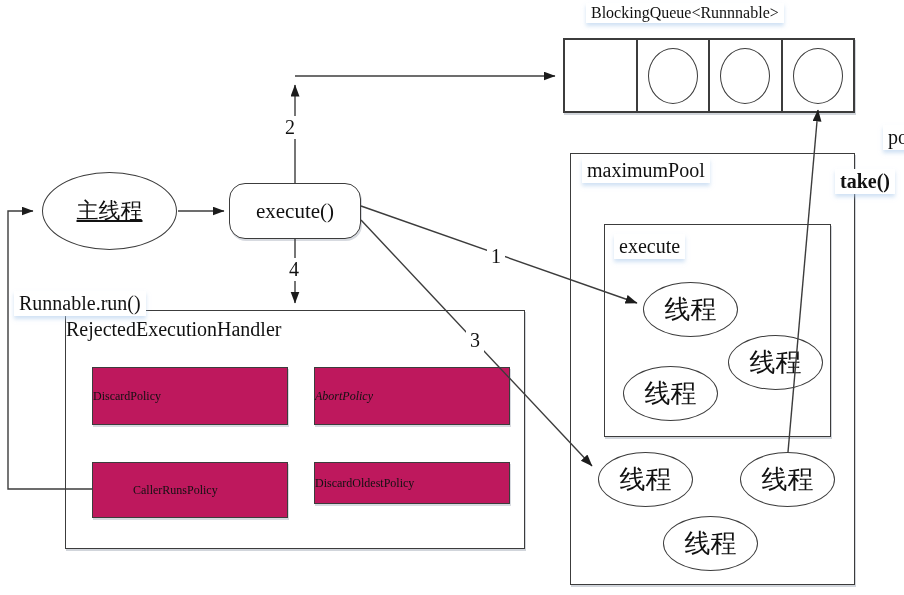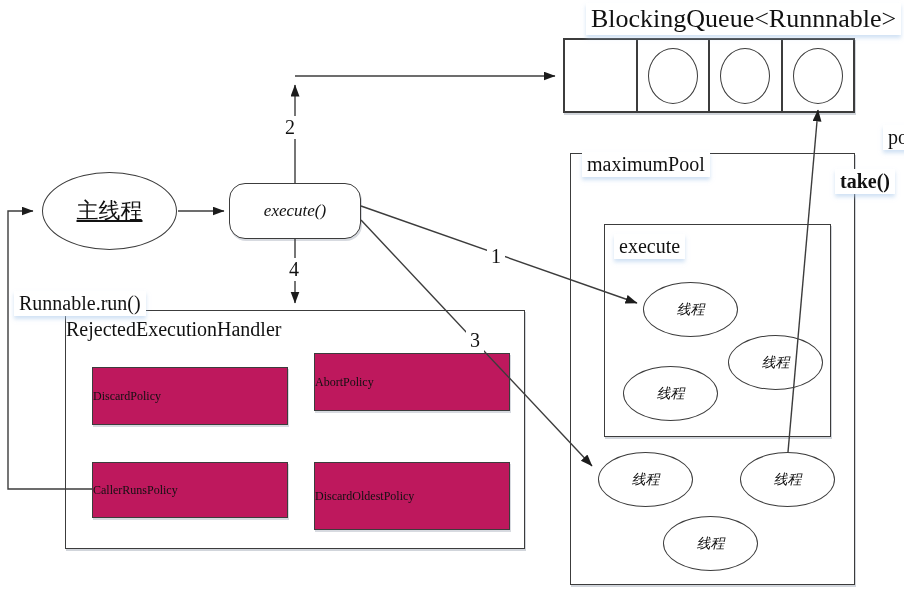--- a/index.html
+++ b/index.html
@@ -44,60 +44,59 @@
     width:50px; height:56px; border:1.5px solid var(--line);
     border-radius:50%; background:#fff; box-sizing:border-box;
   }
   
   .ellipse {
     position:absolute; box-sizing:border-box; background:#fff;
     border:1.5px solid var(--line); border-radius:50%;
     display:flex; align-items:center; justify-content:center; z-index:5;
   }
   .main-thread { left:42px; top:172px; width:135px; height:78px; font-size:22px;text-decoration:underline; }
-  .thread { width:95px; height:55px; font-size:14px;font-style:italic; }
+  .thread { width:95px; height:55px; font-size:26px; }
   .execute {
     position:absolute; left:229px; top:183px; width:132px; height:56px;
     box-sizing:border-box; background:#fff; border:1.5px solid var(--line);
     border-radius:16px; display:flex; align-items:center; justify-content:center;
-    font-size:17px; z-index:5;
+    font-size:21px; z-index:5;
     box-shadow:1px 2px 0 rgba(140,150,165,.35);
-    font-style:italic;
   }
   
   .lbl {
     position:absolute; background:#fff; white-space:nowrap;
     font-size:20px; padding:1px 5px; z-index:30; line-height:1.15;
     box-shadow:0 3px 4px rgba(170,200,235,.55);
   }
   .num { padding:0 4px; box-shadow:none; }
-  .queue-title { font-size:26px; }
+  .queue-title { font-size:16px; }
   
   svg.wires { position:absolute; left:0; top:0; z-index:20; pointer-events:none; }
   svg.wires line, svg.wires polyline { stroke:var(--line); stroke-width:1.4; fill:none; }
 </style>
 </head>
 <body style="background: rgb(255, 255, 255);">
 
 <div class="box pool" style="left:570px; top:153px; width:285px; height:432px;"></div>
 <div class="box pool" style="left:604px; top:224px; width:227px; height:213px;"></div>
 
 <div class="box" style="left:65px; top:310px; width:460px; height:239px;">
   <div class="handler-title">RejectedExecutionHandler</div>
 </div>
 <div class="policy" style="left:92px; top:367px; width:196px; height:58px;">
   <span>DiscardPolicy</span>
 </div>
-<div class="policy" style="left:314px; top:353px; width:196px; height:58px;">
+<div class="policy" style="left:314px; top:367px; width:196px; height:58px;font-style:italic;">
   <span>AbortPolicy</span>
 </div>
-<div class="policy" style="left:92px; top:462px; width:196px; height:56px;">
+<div class="policy" style="left:92px; top:462px; width:196px; height:56px;padding-left:40px;">
   <span>CallerRunsPolicy</span>
 </div>
-<div class="policy" style="left:314px; top:462px; width:196px; height:68px;">
+<div class="policy" style="left:314px; top:462px; width:196px; height:42px;">
   <span>DiscardOldestPolicy</span>
 </div>
 
 <div class="queue">
   <div style="display:flex; width:100%;">
       <div class="qcell"></div>
       <div class="qcell">
         <div class="qcircle"></div>
       </div>
       <div class="qcell">
@@ -148,19 +147,19 @@
   <line x1="295" y1="239" x2="295" y2="303" marker-end="url(#arr)"></line>
   <line x1="361" y1="206" x2="637" y2="303" marker-end="url(#arr)"></line>
   <line x1="361" y1="220" x2="592" y2="466" marker-end="url(#arr)"></line>
   <line x1="788" y1="452" x2="818" y2="110" marker-end="url(#arr)"></line>
 </svg>
 
 <div class="lbl queue-title" style="left:586px; top:3px;">BlockingQueue&lt;Runnnable&gt;</div>
 <div class="lbl" style="left:14px; top:263px;margin-top:28px;">Runnable.run()</div>
 <div class="lbl" style="left:835px; top:125px;margin-left:48px;">poll()</div>
 <div class="lbl" style="left:835px; top:169px;font-weight:bold;">take()</div>
-<div class="lbl" style="left:582px; top:152px;">maximumPool</div>
+<div class="lbl" style="left:582px; top:158px;">maximumPool</div>
 <div class="lbl" style="left:614px; top:234px;">execute</div>
 
 <div class="lbl num" style="left:487px; top:245px;">1</div>
 <div class="lbl num" style="left:281px; top:116px;">2</div>
 <div class="lbl num" style="left:466px; top:329px;">3</div>
 <div class="lbl num" style="left:285px; top:258px;">4</div>
 
 </body></html>

